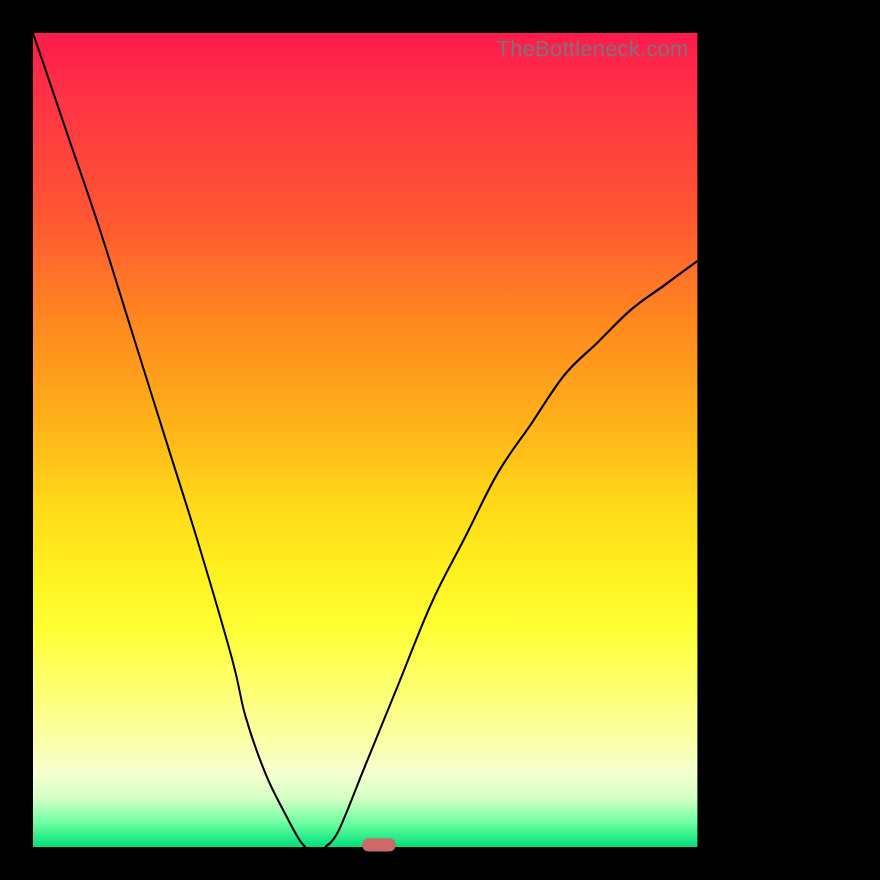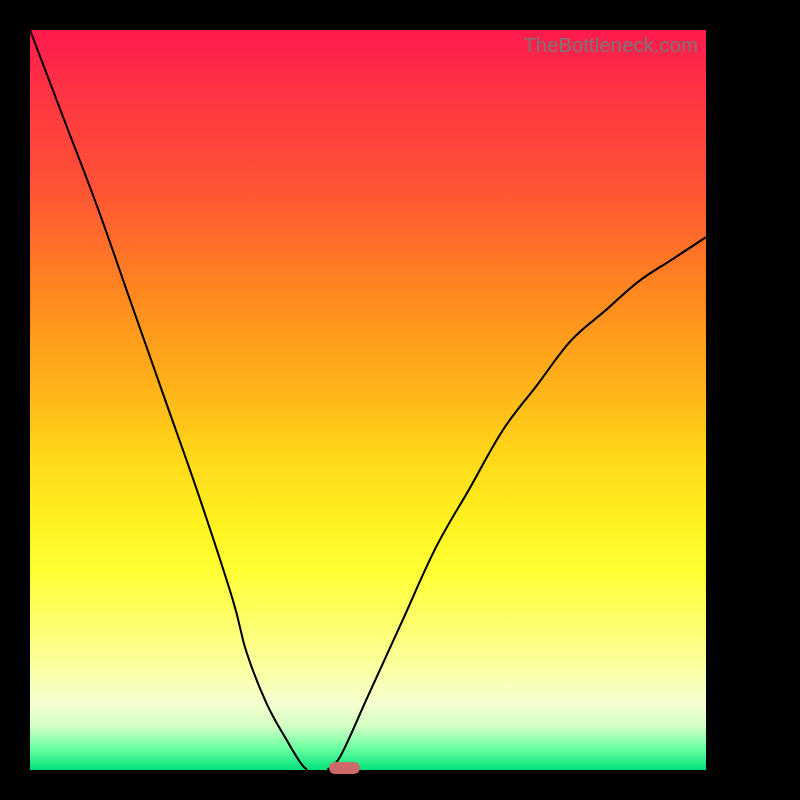--- a/index.html
+++ b/index.html
@@ -13,21 +13,21 @@
   .frame {
     position: relative;
     width: 800px;
     height: 800px;
     background: #000;
   }
   .plot-area {
     position: absolute;
     left: 30px;
     top: 30px;
-    width: 676px;
+    width: 604px;
     height: 740px;
     background: linear-gradient(
       to bottom,
       #ff1a4d 0%,
       #ff3344 8%,
       #ff5533 22%,
       #ff8a1f 36%,
       #ffb219 48%,
       #ffd91a 58%,
       #fff01f 66%,

